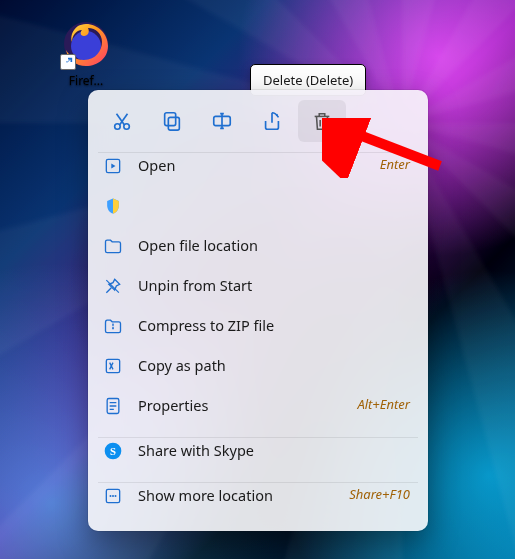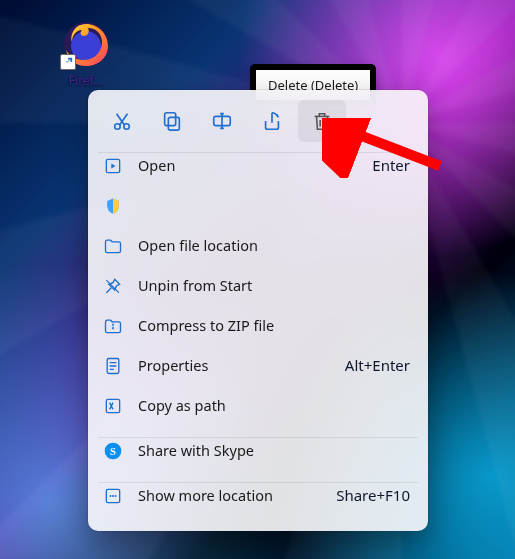--- a/index.html
+++ b/index.html
@@ -38,21 +38,21 @@
       radial-gradient(ellipse at 60% 40%, transparent 30%, rgba(0,0,0,0.5) 70%);
   }
 
   
   .desktop-icon {
     position: absolute;
     left: 54px;
     top: 20px;
     width: 64px;
     text-align: center;
-    color: #4c1d95;
+    color: #000000;
     font-size: 12px;
     text-shadow: 0 1px 2px rgba(0,0,0,0.8);
   }
   .desktop-icon .icon-wrap {
     width: 48px;
     height: 48px;
     margin: 0 auto 4px;
     position: relative;
   }
   .shortcut-arrow {
@@ -114,29 +114,29 @@
   .mi-icon {
     width: 22px;
     height: 22px;
     margin-right: 14px;
     display: flex;
     align-items: center;
     justify-content: center;
     flex-shrink: 0;
   }
   .mi-label { flex: 1; }
-  .mi-accel { color: #0f172a; font-size: 15px; }
+  .mi-accel { color: #a16207; font-size: 13px; font-style: italic; }
 
   
   .tooltip {
     position: absolute;
     left: 250px;
     top: 64px;
     background: #fdfdfd;
-    border: 6px solid #000000;
+    border: 1px solid #000000;
     border-radius: 5px;
     padding: 6px 12px;
     font-size: 13px;
     color: #1a1a1a;
     box-shadow: 0 4px 10px rgba(0,0,0,0.25);
   }
 
   
   .arrow {
     position: absolute;
@@ -282,37 +282,37 @@
           <path d="M12 9 L12 11 M11 11 L13 11 M12 13 L12 15 M11 15 L13 15"></path>
         </svg>
     </span>
     <span class="mi-label">Compress to ZIP file</span>
     <span class="mi-accel"></span>
   </div>
 
   <div class="menu-item">
     <span class="mi-icon">
       <svg width="20" height="20" viewBox="0 0 24 24" fill="none" stroke="#1f6fd0" stroke-width="1.6">
+          <rect x="4" y="4" width="16" height="16" rx="2"></rect>
+          <path d="M8 8 L12 16 M12 8 L8 16"></path>
+        </svg>
+    </span>
+    <span class="mi-label">Copy as path</span>
+    <span class="mi-accel"></span>
+  </div>
+
+  <div class="menu-item">
+    <span class="mi-icon">
+      <svg width="20" height="20" viewBox="0 0 24 24" fill="none" stroke="#1f6fd0" stroke-width="1.6">
           <rect x="5" y="3" width="14" height="18" rx="2"></rect>
           <path d="M8 8 L16 8 M8 12 L16 12 M8 16 L13 16"></path>
         </svg>
     </span>
     <span class="mi-label">Properties</span>
     <span class="mi-accel">Alt+Enter</span>
-  </div>
-
-  <div class="menu-item">
-    <span class="mi-icon">
-      <svg width="20" height="20" viewBox="0 0 24 24" fill="none" stroke="#1f6fd0" stroke-width="1.6">
-          <rect x="4" y="4" width="16" height="16" rx="2"></rect>
-          <path d="M8 8 L12 16 M12 8 L8 16"></path>
-        </svg>
-    </span>
-    <span class="mi-label">Copy as path</span>
-    <span class="mi-accel"></span>
   </div>
 
   <div class="divider"></div>
 
   <div class="menu-item">
     <span class="mi-icon">
       <svg width="20" height="20" viewBox="0 0 24 24">
           <circle cx="12" cy="12" r="10" fill="#0c8ff0"></circle>
           <text x="12" y="16.5" text-anchor="middle" font-size="13" font-weight="700" fill="#fff" font-family="Segoe UI">S</text>
         </svg>

